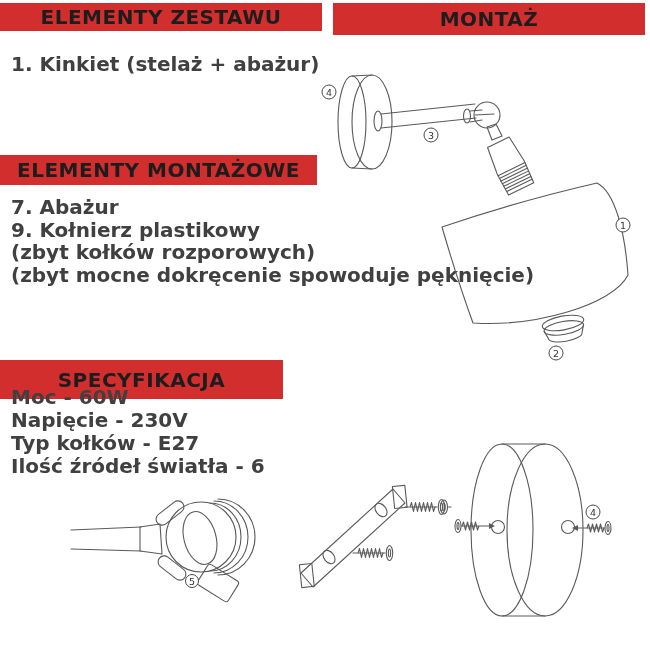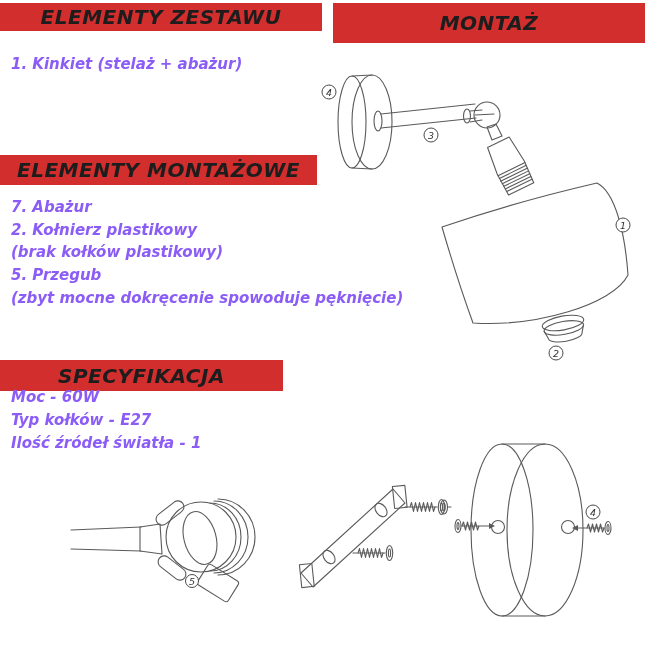--- a/index.html
+++ b/index.html
@@ -1,62 +1,62 @@
 <!DOCTYPE html>
 <html><head>
 <meta charset="utf-8">
 <style>
   html,body{margin:0;padding:0;background:#fff;}
   #page{position:relative;width:650px;height:657px;background:#ffffff;overflow:hidden;
-        font-family:"DejaVu Sans",sans-serif;color:#262626;font-style:italic;}
+        font-family:"DejaVu Sans",sans-serif;color:#262626;}
   .red-bar{position:absolute;background:#d32e2e;display:flex;align-items:center;justify-content:center;}
   .red-bar .bar-title{font-size:20px;font-weight:bold;color:#1d1d1d;letter-spacing:.5px;white-space:nowrap;}
-  .text-block{position:absolute;white-space:nowrap;font-weight:bold;font-size:15px;color:#8b5cf6;}
+  .text-block{position:absolute;white-space:nowrap;font-weight:bold;font-size:20px;color:#404040;}
   .text-block .txt-line{white-space:nowrap;}
   #kit-list{left:11px;top:53px;line-height:23px;}
   #mounting-list{left:11px;top:196px;line-height:22.7px;}
   #spec-list{left:11px;top:386px;line-height:23px;}
   svg.diagram{position:absolute;overflow:visible;}
   svg .ln{stroke:#5a5a5a;stroke-width:1.1;fill:none;stroke-linecap:round;stroke-linejoin:round;}
   svg .fill-ln{fill:#5a5a5a;stroke:none;}
   svg .co{stroke:#4a4a4a;stroke-width:1;fill:#ffffff;}
   svg .co-txt{font-family:"DejaVu Sans",sans-serif;font-size:9.5px;fill:#333;text-anchor:middle;}
 </style>
 </head>
 <body>
 
 <div id="page">
 
   <div class="red-bar" style="left:0;top:3px;width:322px;height:28px;">
     <span class="bar-title">ELEMENTY ZESTAWU</span>
   </div>
-  <div class="red-bar" style="left:333px;top:3px;width:312px;height:40px;">
+  <div class="red-bar" style="left:333px;top:3px;width:312px;height:32px;">
     <span class="bar-title">MONTAŻ</span>
   </div>
   <div class="red-bar" style="left:0;top:155px;width:317px;height:30px;">
     <span class="bar-title">ELEMENTY MONTAŻOWE</span>
   </div>
-  <div class="red-bar" style="left:0;top:360px;width:283px;height:31px;">
+  <div class="red-bar" style="left:0;top:360px;width:283px;height:39px;">
     <span class="bar-title">SPECYFIKACJA</span>
   </div>
 
   <div id="kit-list" class="text-block">
       <div class="txt-line">1. Kinkiet (stelaż + abażur)</div>
     </div>
   <div id="mounting-list" class="text-block">
       <div class="txt-line">7. Abażur</div>
-      <div class="txt-line">2. Kołnierz plastikowy</div>
-      <div class="txt-line">(brak kołków plastikowy)</div>
-      <div class="txt-line">5. Przegub</div>
+      <div class="txt-line">9. Kołnierz plastikowy</div>
+      <div class="txt-line">(zbyt kołków rozporowych)</div>
       <div class="txt-line">(zbyt mocne dokręcenie spowoduje pęknięcie)</div>
     </div>
   <div id="spec-list" class="text-block">
       <div class="txt-line">Moc - 60W</div>
+      <div class="txt-line">Napięcie - 230V</div>
       <div class="txt-line">Typ kołków - E27</div>
-      <div class="txt-line">Ilość źródeł światła - 1</div>
+      <div class="txt-line">Ilość źródeł światła - 6</div>
     </div>
 
   <svg class="diagram" style="left:315px;top:62px;width:335px;height:300px;" viewBox="0 0 335 300">
     <g class="ln">
 
       <line x1="37" y1="14" x2="57" y2="13"></line>
       <line x1="37" y1="106" x2="57" y2="107"></line>
       <ellipse cx="37" cy="60" rx="14" ry="46"></ellipse>
       <ellipse cx="57" cy="60" rx="20" ry="47"></ellipse>
 

